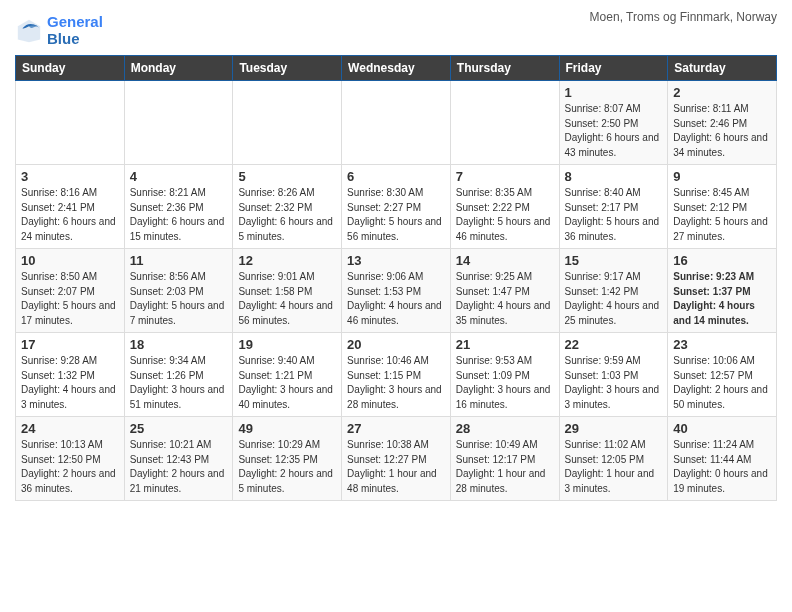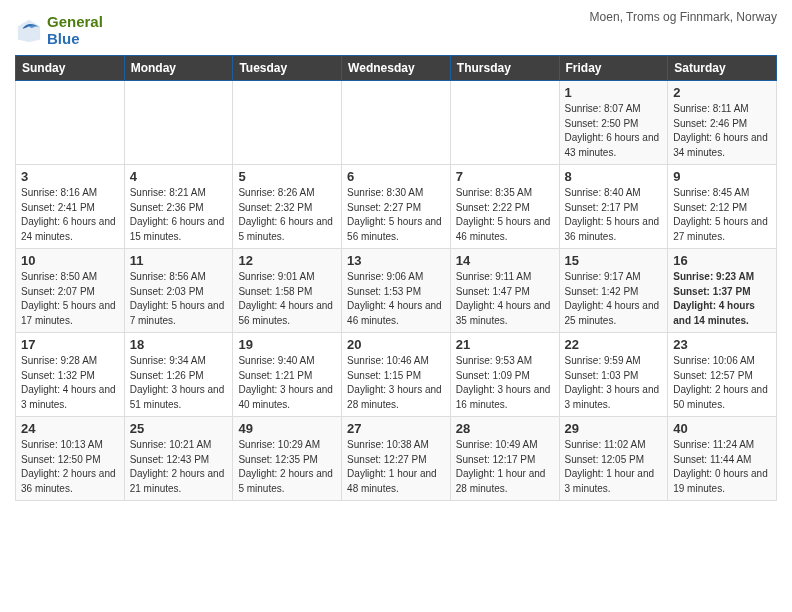--- a/index.html
+++ b/index.html
@@ -27,21 +27,21 @@
       margin-top: 4px;
     }
     .logo-text {
       display: flex;
       flex-direction: column;
       line-height: 1.1;
     }
     .logo-general {
       font-size: 15px;
       font-weight: bold;
-      color: #4d7c0f;
+      color: #3b82f6;
     }
     .logo-blue {
       font-size: 15px;
       font-weight: bold;
       color: #2a6db5;
     }
     .logo-icon {
       width: 28px;
       height: 28px;
     }
@@ -219,21 +219,21 @@
 Daylight: 4 hours and 56 minutes.</div>
           </td>
           <td>
             <span class="day-number">13</span>
             <div class="day-info" style="white-space: pre-line;">Sunrise: 9:06 AM
 Sunset: 1:53 PM
 Daylight: 4 hours and 46 minutes.</div>
           </td>
           <td>
             <span class="day-number">14</span>
-            <div class="day-info" style="white-space: pre-line;">Sunrise: 9:11 AM
+            <div class="day-info" style="white-space: pre-line;">Sunrise: 9:25 AM
 Sunset: 1:47 PM
 Daylight: 4 hours and 35 minutes.</div>
           </td>
           <td>
             <span class="day-number">15</span>
             <div class="day-info" style="white-space: pre-line;">Sunrise: 9:17 AM
 Sunset: 1:42 PM
 Daylight: 4 hours and 25 minutes.</div>
           </td>
           <td>

